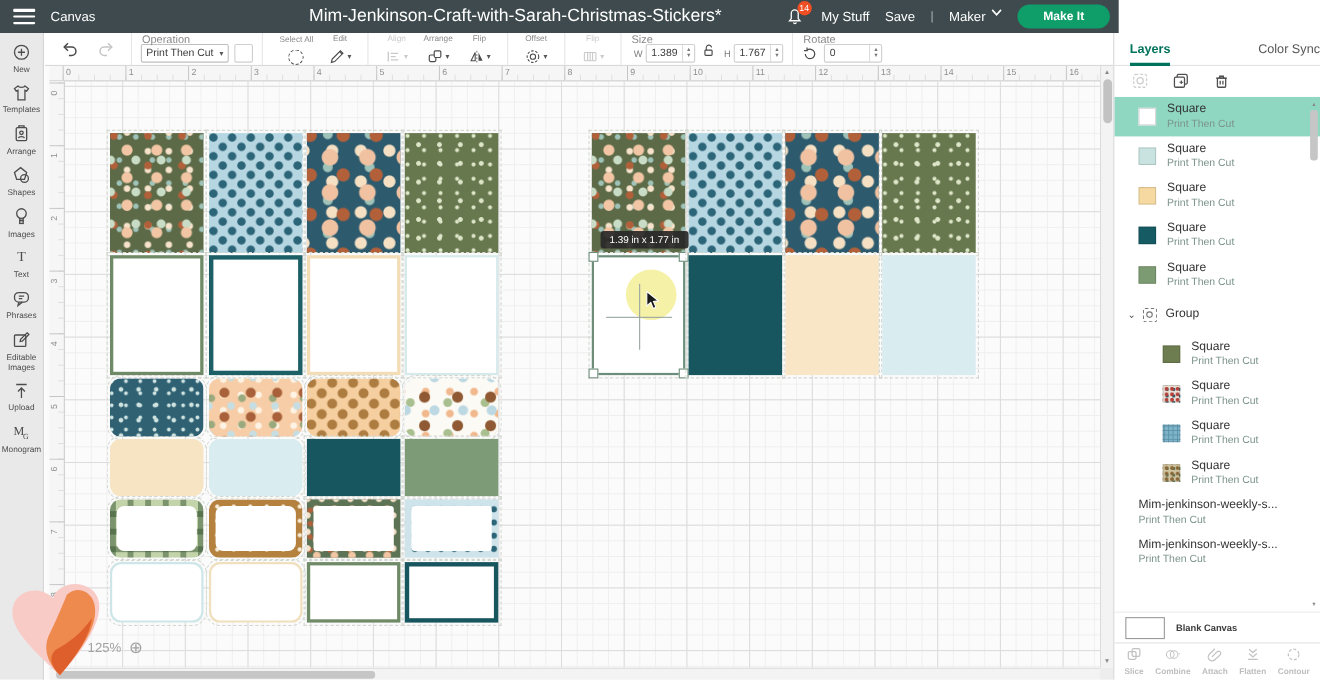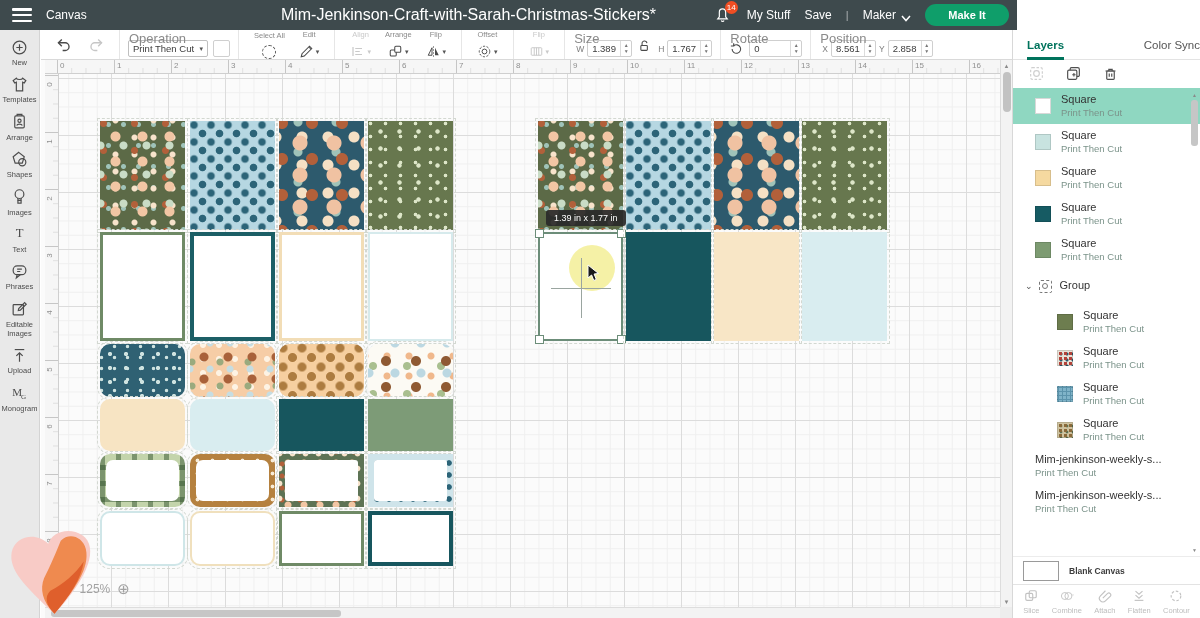--- a/index.html
+++ b/index.html
@@ -10,35 +10,35 @@
   #topbar { position:absolute; left:0; top:0; width:1017px; height:30px; background:#3e4a4d; display:flex; align-items:center; z-index:30; }
   #hamburger { width:20px; height:14px; margin-left:12px; display:flex; flex-direction:column; justify-content:space-between; cursor:pointer; }
   #hamburger span { display:block; height:2.5px; background:#fff; border-radius:1px; }
   #canvas-label { color:#fff; font-size:12px; margin-left:14px; }
   #doc-title { position:absolute; left:250px; right:330px; text-align:center; color:#fff; font-size:16px; white-space:nowrap; overflow:hidden; }
   #topbar-right { position:absolute; right:8px; top:0; height:30px; display:flex; align-items:center; gap:14px; }
   .tb-link { color:#fff; font-size:12px; cursor:pointer; }
   #bell-wrap { position:relative; width:20px; height:20px; }
   #notif-badge { position:absolute; top:-4px; right:-5px; min-width:13px; height:13px; border-radius:7px; background:#f04e23; color:#fff; font-size:8px; display:flex; align-items:center; justify-content:center; padding:0 2px; }
   #topbar-divider { color:rgba(255,255,255,.55); }
-  #machine-select { display:flex; align-items:flex-end; gap:5px; color:#fff; font-size:12px; cursor:pointer; }
+  #machine-select { display:flex; align-items:flex-start; gap:5px; color:#fff; font-size:12px; cursor:pointer; }
   #make-it-btn { width:84px; height:22px; border-radius:12px; background:#0f9e6a; color:#fff; font-size:11px; font-weight:bold; border:none; display:flex; align-items:center; justify-content:center; cursor:pointer; }
 
   
   #sidebar { position:absolute; left:0; top:30px; width:40px; height:588px; background:#e9e9e9; border-right:1px solid #d4d4d4; display:flex; flex-direction:column; align-items:center; padding-top:7px; gap:7px; z-index:10; }
   .side-item { width:40px; display:flex; flex-direction:column; align-items:center; cursor:pointer; }
   .side-item .icn { width:20px; height:20px; display:flex; align-items:center; justify-content:center; }
   .side-item .lbl { font-size:7.5px; color:#4c4c4c; text-align:center; line-height:1.25; margin-top:1px; }
   .side-item svg { stroke:#4c4c4c; fill:none; stroke-width:1.5; width:19px; height:19px; }
 
   
   #toolbar { position:absolute; left:41px; top:30px; width:971px; height:30px; background:#fff; border-bottom:1px solid #d9d9d9; display:flex; align-items:stretch; z-index:20; }
   .tgroup { display:flex; align-items:center; padding:0 8px; position:relative; }
   .tgroup.sep { border-left:1px solid #e6e6e6; }
-  .glabel { position:absolute; top:1px; left:9px; font-size:13px; color:#8a8a8a; white-space:nowrap; }
+  .glabel { position:absolute; top:1px; left:9px; font-size:10px; color:#8a8a8a; white-space:nowrap; }
   .icon-col { display:flex; flex-direction:column; align-items:center; margin:0 7px; cursor:pointer; }
   .icon-col .glabel2 { font-size:7.5px; color:#8a8a8a; margin-bottom:4px; white-space:nowrap; }
   .icon-col.disabled .glabel2 { color:#c9c9c9; }
   .tool-ic { display:flex; align-items:center; gap:2px; margin-top:1px; }
   .tool-ic svg { width:15px; height:15px; }
   .caret { font-size:7px; color:#555; }
   .disabled .caret { color:#c9c9c9; }
   #operation-dd { margin-top:8px; width:80px; height:17px; border:1px solid #bfbfbf; border-radius:2px; font-size:9.5px; display:flex; align-items:center; justify-content:space-between; padding:0 4px; cursor:pointer; background:#fff; }
   #operation-swatch { margin-top:8px; margin-left:5px; width:17px; height:17px; border:1px solid #cfcfcf; border-radius:2px; background:#fff; cursor:pointer; }
   .stepper { height:17px; border:1px solid #cfcfcf; border-radius:2px; background:#fff; display:flex; align-items:stretch; margin-top:8px; }
@@ -158,21 +158,21 @@
   .lrow.row-group { padding-left:12px; }
   .lrow.row-group .chev { display:flex; align-items:center; gap:6px; margin-right:8px; color:#555; font-size:9px; }
   .gicon { width:13px; height:13px; border:1.2px dashed #777; border-radius:2px; position:relative; }
   .gicon::after { content:""; position:absolute; inset:2.5px; border:1.2px solid #777; border-radius:50%; }
   #list-scroll { position:absolute; right:1px; top:60px; width:9px; height:464px; }
   #list-scroll .arr { position:absolute; left:0; width:9px; height:9px; font-size:5px; color:#8a8a8a; display:flex; align-items:center; justify-content:center; }
   #list-thumb { position:absolute; left:1px; top:10px; width:7px; height:46px; background:#c6c6c6; border-radius:3px; }
   #blank-row { position:absolute; left:0; top:526px; right:0; height:28px; border-top:1px solid #ececec; display:flex; align-items:center; padding-left:10px; }
   #blank-thumb { width:36px; height:20px; background:#fff; border:1px solid #9a9a9a; margin-right:10px; }
   #blank-label { font-size:8.5px; font-weight:bold; color:#3c3c3c; }
-  #panel-actions { position:absolute; left:0; top:554px; right:0; height:34px; border-top:1px solid #e3e3e3; display:flex; align-items:center; justify-content:space-around; padding:0 4px; }
+  #panel-actions { position:absolute; left:0; top:554px; right:0; height:34px; border-top:1px solid #e3e3e3; display:flex; align-items:center; justify-content:space-around; padding:0 4px;font-weight:bold; }
   .paction { display:flex; flex-direction:column; align-items:center; gap:1px; cursor:default; }
   .paction svg { width:14px; height:14px; }
   .paction .albl { font-size:7.5px; color:#bdbdbd; }
 </style>
 </head>
 <body>
 
 <div id="topbar">
   <div id="hamburger">
       <span></span>
@@ -417,33 +417,20 @@
       </div>
   </div>
   <div class="tgroup sep">
     <span class="glabel">Rotate</span>
     <svg viewBox="0 0 18 18" width="14" height="14" style="margin-top:8px">
         <path d="M4 9 a5.5 5.5 0 1 0 2 -4.2" fill="none" stroke="#4a4a4a" stroke-width="1.4"></path>
         <path d="M6 1.5 V5.2 H2.4" fill="none" stroke="#4a4a4a" stroke-width="1.4"></path>
       </svg>
     <div class="stepper" style="margin-left:6px">
         <span class="val" style="min-width:40px">0</span>
-        <span class="arrows">▲<br>▼</span>
-      </div>
-  </div>
-  <div class="tgroup sep">
-    <span class="glabel">Position</span>
-    <span class="axis-lab">X</span>
-    <div class="stepper">
-        <span class="val">8.561</span>
-        <span class="arrows">▲<br>▼</span>
-      </div>
-    <span class="axis-lab">Y</span>
-    <div class="stepper">
-        <span class="val">2.858</span>
         <span class="arrows">▲<br>▼</span>
       </div>
   </div>
 </div>
 
 <div id="canvas-wrap">
   <div id="h-ruler">
       <span class="rl" style="left: 15px;">0</span>
       <span class="rl" style="left: 72px;">1</span>
       <span class="rl" style="left: 129px;">2</span>

